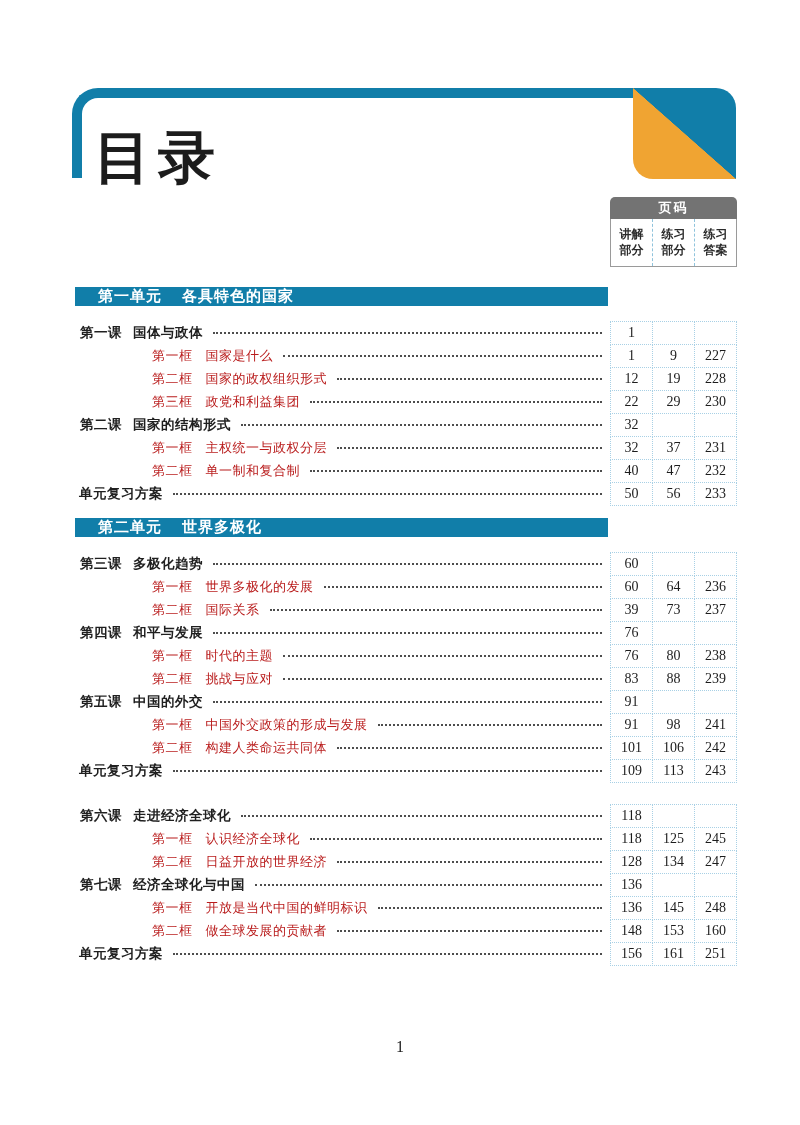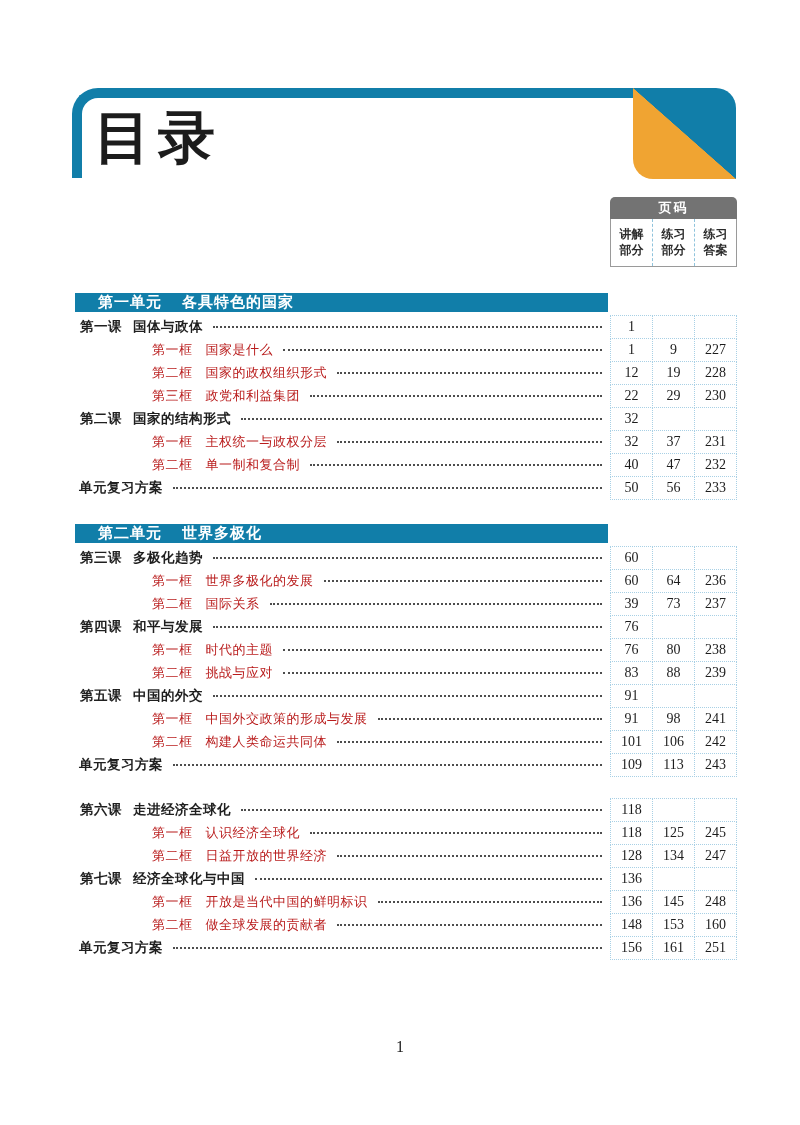--- a/index.html
+++ b/index.html
@@ -17,21 +17,21 @@
     position: absolute;
     left: 72px; top: 88px;
     width: 561px; height: 90px;
     box-sizing: border-box;
     border-top: 10px solid #117EA9;
     border-left: 10px solid #117EA9;
     border-top-left-radius: 26px;
   }
   .page-title {
     position: absolute;
-    left: 94px; top: 100px;
+    left: 94px; top: 120px;
     margin: 0;
     font-size: 57px;
     font-weight: 900;
     letter-spacing: 7px;
     color: #1c1c1c;
   }
   .corner {
     position: absolute;
     left: 633px; top: 88px;
     width: 103px; height: 91px;
@@ -79,42 +79,42 @@
   .units {
     position: absolute;
     left: 75px; top: 0;
     width: 662px; height: 100%;
   }
   .unit { position: absolute; left: 0; width: 662px; }
   .unit:nth-child(1) { top: 287px; }
   .unit:nth-child(2) { top: 518px; }
   .unit:nth-child(3) { top: 795px; }
 
-  .unit-header { display: flex; align-items: flex-end; height: 25px; }
+  .unit-header { display: flex; align-items: flex-start; height: 25px; }
   .unit-band {
     width: 533px;
     box-sizing: border-box;
     background: #117EA9;
     color: #ffffff;
     display: flex;
     align-items: center;
     padding-left: 23px;
     font-size: 15px;
     font-weight: bold;
   }
   .unit-prefix { margin-right: 20px; letter-spacing: 1px; }
   .unit-name { letter-spacing: 1px; }
   .unit-pattern {
     width: 123px;
     margin-left: 6px;
     background-image: radial-gradient(circle, #c7d1d8 1.5px, rgba(0,0,0,0) 1.7px);
     background-size: 5px 5px;
   }
 
-  .unit-rows { margin-top: 3px; }
+  .unit-rows { margin-top: 9px; }
 
   
   .toc-row { display: flex; align-items: center; height: 24px; margin-top: -1px; }
   .toc-row:first-child { margin-top: 0; }
   .row-main { flex: 1; display: flex; align-items: center; min-width: 0; }
 
   .r-lesson .row-main { padding-left: 5px; }
   .r-lesson .row-label, .r-lesson .row-title, .r-review .row-title {
     font-weight: bold;
     font-size: 13.5px;

